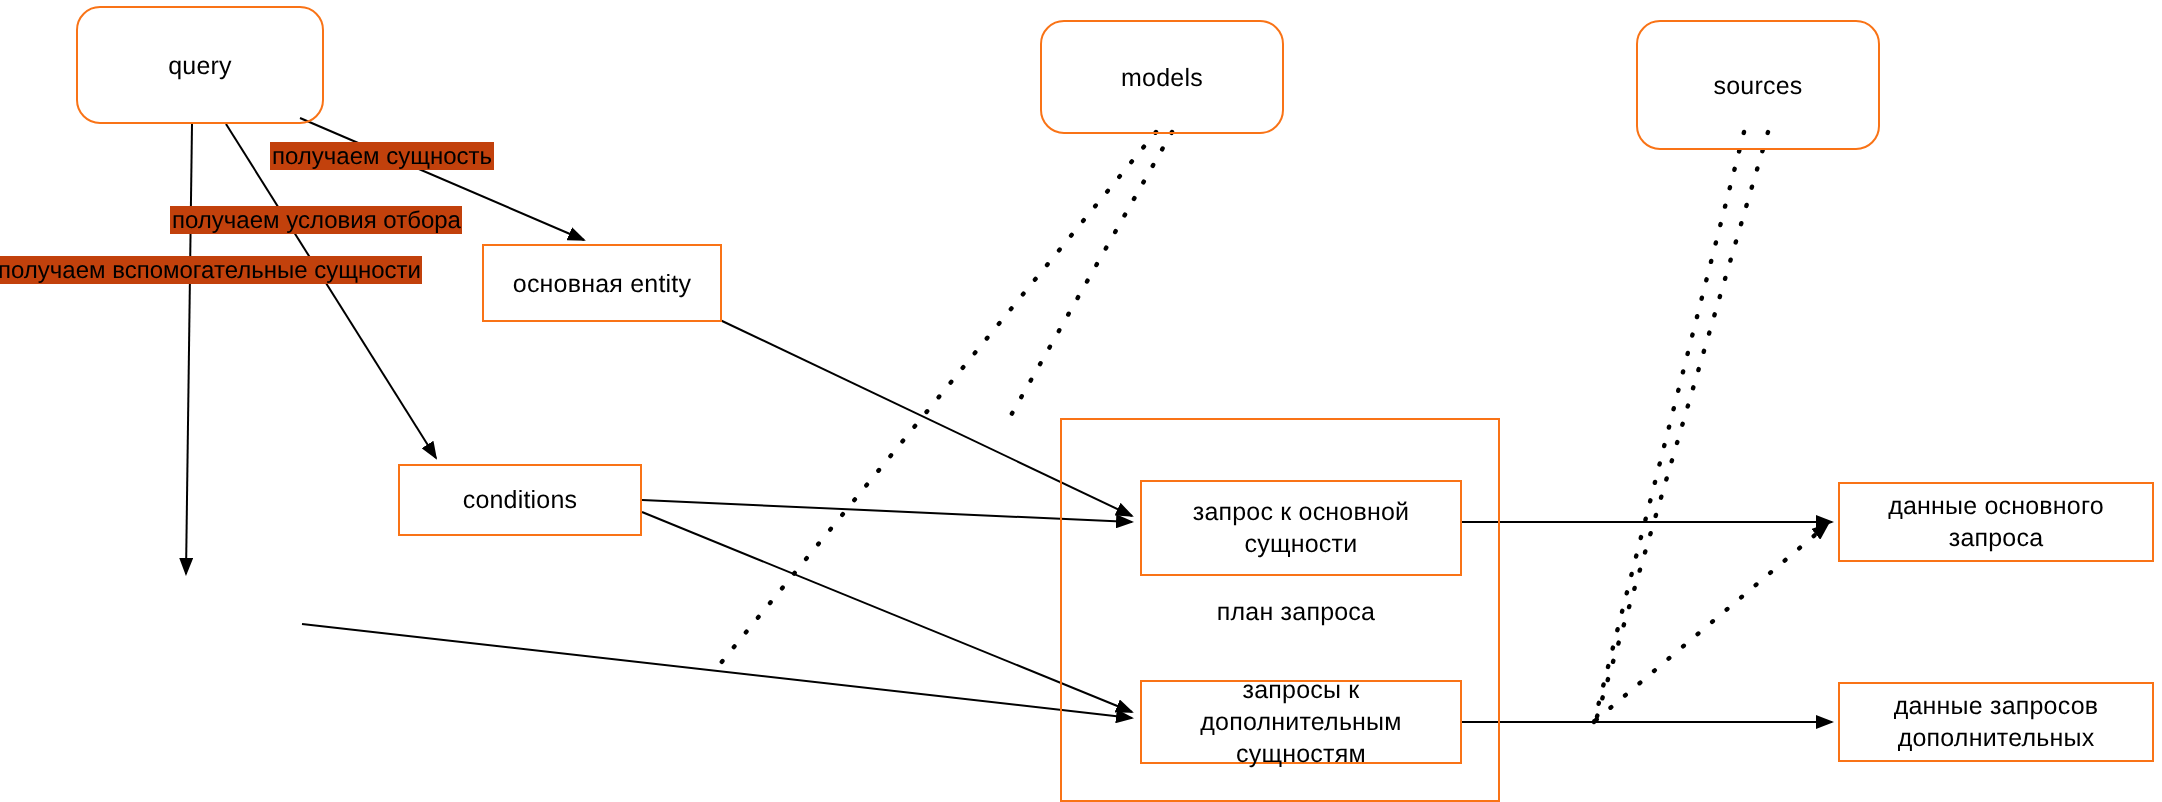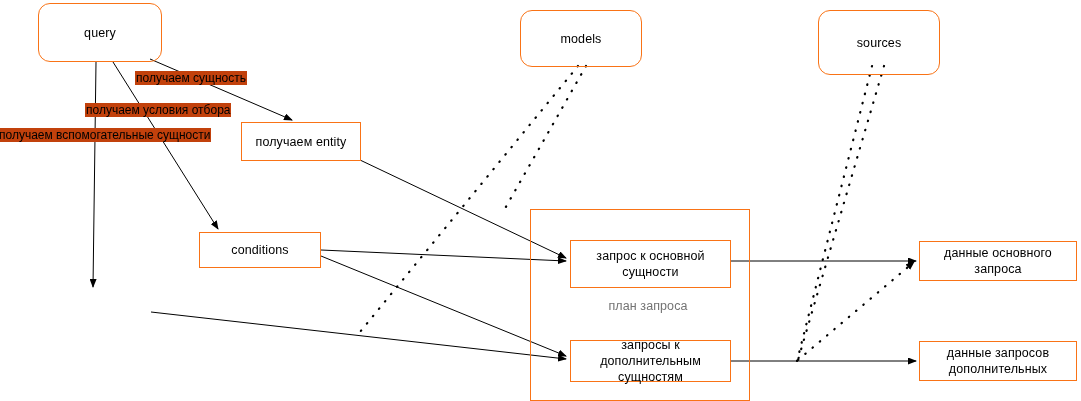--- a/index.html
+++ b/index.html
@@ -42,21 +42,21 @@
   }
   .node.container {
     display: block;
   }
   .container-label {
     position: absolute;
     left: 16px;
     right: 0;
     text-align: center;
     font-size: 12.5px;
-    color: #737373;
+    color: #000000;
   }
   .edge-label {
     position: absolute;
     color: #000000;
     font-size: 12px;
     line-height: 14px;
     white-space: nowrap;
     background: #c2410c;
     padding: 0 1px;
   }
@@ -107,21 +107,21 @@
 
   <div class="node rounded" style="left:520px; top:10px; width:122px; height:57px;">
     <span>models</span>
   </div>
 
   <div class="node rounded" style="left:818px; top:10px; width:122px; height:65px;">
     <span>sources</span>
   </div>
 
   <div class="node" style="left:241px; top:122px; width:120px; height:39px;">
-    <span>получаем entity</span>
+    <span>основная entity</span>
   </div>
 
   <div class="node" style="left:199px; top:232px; width:122px; height:36px;">
     <span>conditions</span>
   </div>
 
 
   <div class="node container" style="left:530px; top:209px; width:220px; height:192px;">
     <div class="container-label" style="top:88px;">план запроса</div>
   </div>

